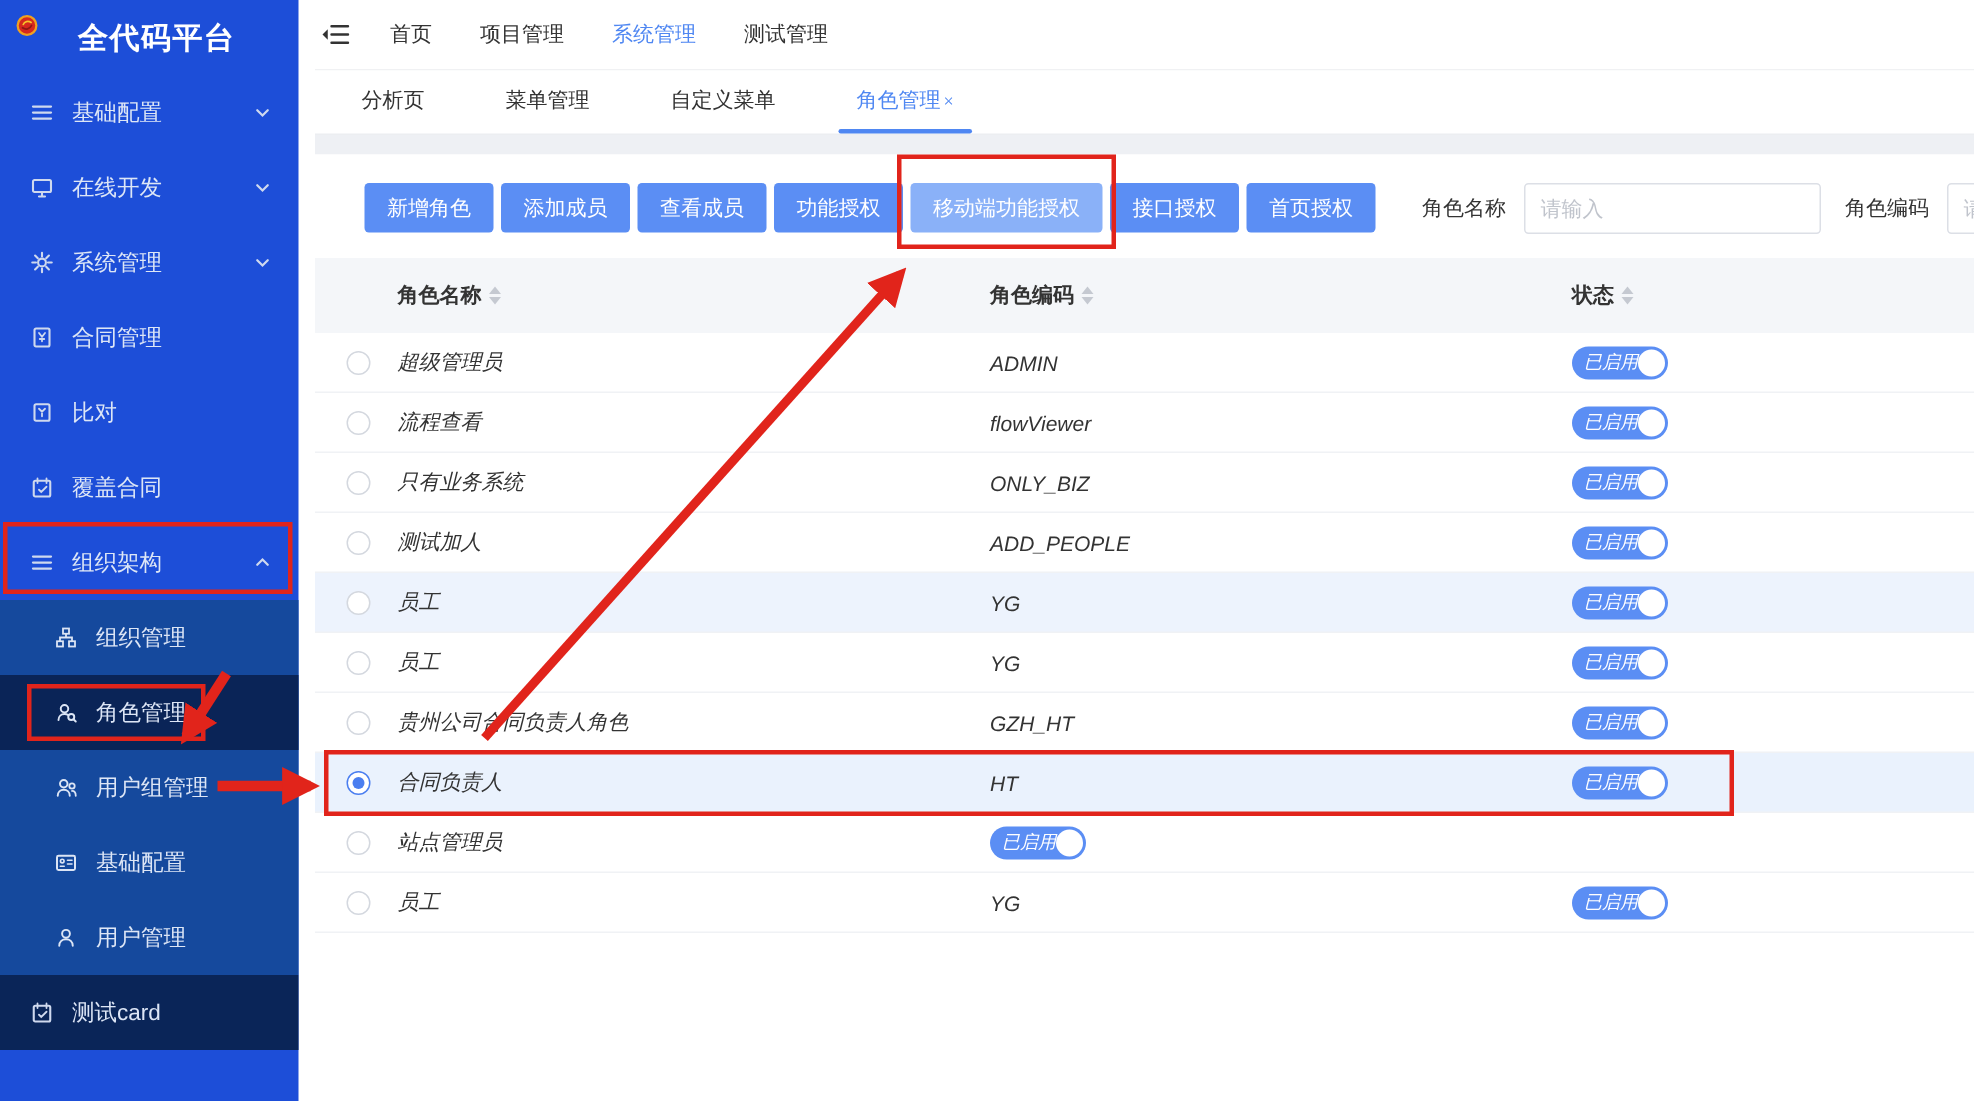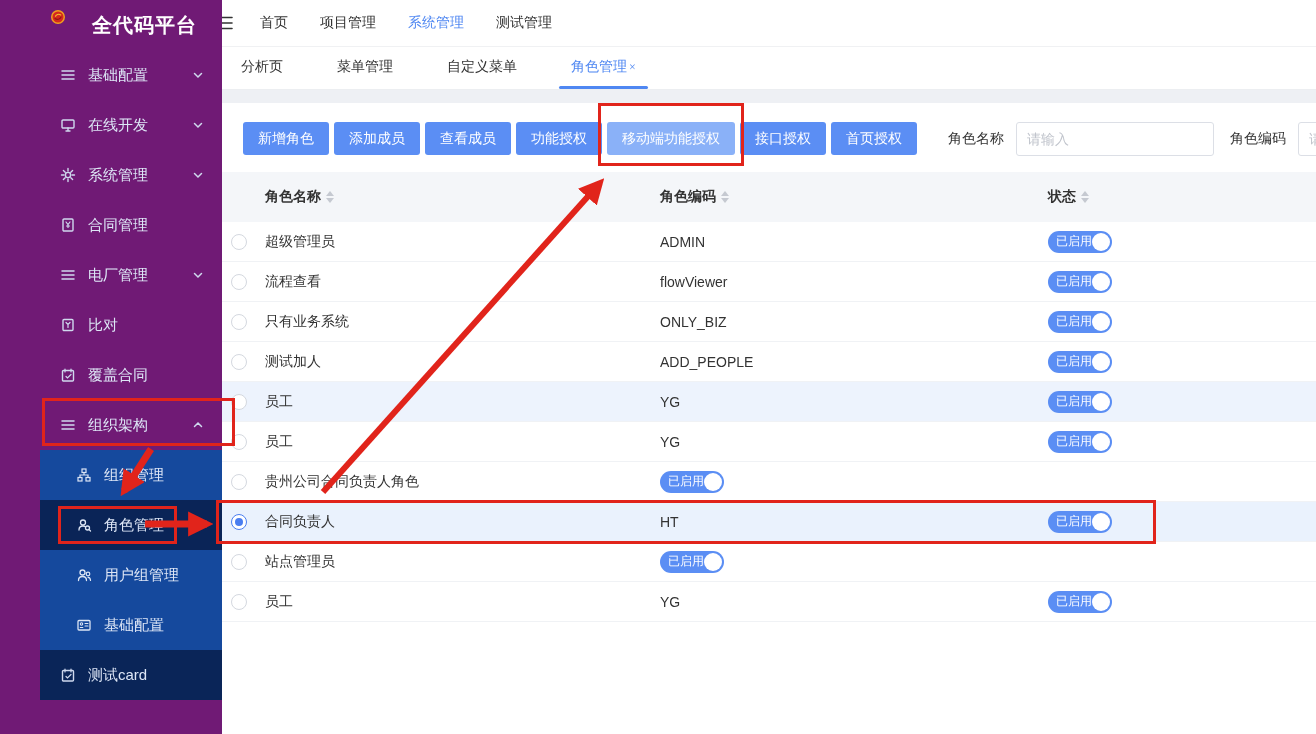--- a/index.html
+++ b/index.html
@@ -3,21 +3,21 @@
 <meta charset="utf-8">
 <style>
   * { margin:0; padding:0; box-sizing:border-box; }
   html,body { background:#e9e9e9; }
   .screen {
     width:1316px; height:734px; position:relative; overflow:hidden;
     background:#fff; font-family:"Liberation Sans", sans-serif;
     font-size:14px; color:#333;
   }
   
-  .sidebar { position:absolute; left:0; top:0; width:222px; height:734px; background:#701a75; z-index:5;padding-left:40px; }
+  .sidebar { position:absolute; left:0; top:0; width:199px; height:734px; background:#1d4ed8; z-index:5; }
   .logo-row { height:50px; display:flex; align-items:center; padding-left:10px; }
   .logo-title { color:#fff; font-size:20px; font-weight:bold; margin-left:10px; letter-spacing:1px; }
   .menu-item { height:50px; display:flex; align-items:center; padding-left:20px; color:#dde6f6; font-size:15px; cursor:pointer; position:relative; }
   .menu-item .mi-label { margin-left:12px; }
   .menu-item .chev { margin-left:auto; margin-right:16px; display:flex; }
   .submenu { background:#15499d; }
   .submenu .menu-item { padding-left:36px; }
   .submenu .menu-item.sel { background:#0a2457; }
   .bottom-item { background:#0a2558; }
   .icn { width:16px; height:16px; display:inline-flex; flex:none; }
@@ -53,21 +53,21 @@
   
   .table { position:relative; }
   .thead { height:50px; background:#f4f6f9; display:flex; align-items:center; font-weight:bold; }
   .col-radio { width:55px; flex:none; display:flex; align-items:center; }
   .col-name { width:395px; flex:none; display:flex; align-items:center; }
   .col-code { width:388px; flex:none; display:flex; align-items:center; }
   .col-status { flex:1; display:flex; align-items:center; }
   .sorter { display:inline-flex; flex-direction:column; margin-left:5px; gap:2px; cursor:pointer; }
   .sorter .tri-up { width:0; height:0; border-left:4px solid transparent; border-right:4px solid transparent; border-bottom:5px solid #c5c9d1; }
   .sorter .tri-dn { width:0; height:0; border-left:4px solid transparent; border-right:4px solid transparent; border-top:5px solid #c5c9d1; }
-  .row { height:40px; display:flex; align-items:center; border-bottom:1px solid #f0f2f5; position:relative; cursor:pointer; }
+  .row { height:40px; display:flex; align-items:center; border-bottom:1px solid #f0f2f5; position:relative; cursor:pointer;font-style:italic; }
   .row.striped { background:#edf3fd; }
   .row.selected { background:#eaf2fd; }
   .radio { width:16px; height:16px; border-radius:50%; border:1px solid #d4d8df; background:#fff; margin-left:21px; position:relative; flex:none; cursor:pointer; }
   .radio.checked { border-color:#4a7ef0; }
   .radio.checked::after { content:""; position:absolute; left:3px; top:3px; width:8px; height:8px; border-radius:50%; background:#4a7ef0; }
   .toggle { position:relative; width:64px; height:22px; border-radius:11px; background:#5b8ef4; display:flex; align-items:center; cursor:pointer; flex:none; }
   .toggle .tg-label { color:#fff; font-size:12px; margin-left:8px; }
   .toggle::after { content:""; position:absolute; right:2px; top:2px; width:18px; height:18px; border-radius:50%; background:#fff; }
   .row-anno-box { position:absolute; left:6px; top:-2px; width:940px; height:44px; border:3px solid #e1241b; pointer-events:none; z-index:40; }
   
@@ -139,33 +139,20 @@
           <svg viewBox="0 0 16 16">
             <rect x="3" y="2" width="10" height="12" rx="1" stroke="#cfd9ee" stroke-width="1.4" fill="none"></rect>
             <path d="M6 5l2 2.5L10 5M8 7.5v3M6.5 9h3" stroke="#cfd9ee" stroke-width="1.2" fill="none" stroke-linecap="round"></path>
           </svg>
         </span>
       <span class="mi-label">合同管理</span>
     </div>
     <div class="menu-item">
       <span class="icn">
           <svg viewBox="0 0 16 16">
-            <path d="M2 4h12M2 8h12M2 12h12" stroke="#cfd9ee" stroke-width="1.5" stroke-linecap="round" fill="none"></path>
-          </svg>
-        </span>
-      <span class="mi-label">电厂管理</span>
-      <span class="chev icn">
-          <svg viewBox="0 0 16 16">
-            <path d="M4.5 6.5L8 10l3.5-3.5" stroke="#cfd9ee" stroke-width="1.5" fill="none" stroke-linecap="round"></path>
-          </svg>
-        </span>
-    </div>
-    <div class="menu-item">
-      <span class="icn">
-          <svg viewBox="0 0 16 16">
             <rect x="3" y="2.5" width="10" height="11" rx="1" stroke="#cfd9ee" stroke-width="1.4" fill="none"></rect>
             <path d="M6 5.5l2 2 2-2M8 7.5v3" stroke="#cfd9ee" stroke-width="1.2" fill="none" stroke-linecap="round"></path>
           </svg>
         </span>
       <span class="mi-label">比对</span>
     </div>
     <div class="menu-item">
       <span class="icn">
           <svg viewBox="0 0 16 16">
             <rect x="2.5" y="3.5" width="11" height="10.5" rx="1" stroke="#cfd9ee" stroke-width="1.4" fill="none"></rect>
@@ -226,20 +213,29 @@
       </div>
       <div class="menu-item">
         <span class="icn">
             <svg viewBox="0 0 16 16">
               <rect x="2" y="3.5" width="12" height="9.5" rx="1" stroke="#dce5f5" stroke-width="1.3" fill="none"></rect>
               <circle cx="5.5" cy="7" r="1.2" stroke="#dce5f5" stroke-width="1.1" fill="none"></circle>
               <path d="M4.2 10.5h2.6M9 6.5h3M9 9h3" stroke="#dce5f5" stroke-width="1.1" stroke-linecap="round"></path>
             </svg>
           </span>
         <span class="mi-label">基础配置</span>
+      </div>
+      <div class="menu-item">
+        <span class="icn">
+            <svg viewBox="0 0 16 16">
+              <circle cx="8" cy="5.5" r="2.6" stroke="#dce5f5" stroke-width="1.3" fill="none"></circle>
+              <path d="M3.5 13.5c0-2.8 2-4.4 4.5-4.4s4.5 1.6 4.5 4.4" stroke="#dce5f5" stroke-width="1.3" fill="none" stroke-linecap="round"></path>
+            </svg>
+          </span>
+        <span class="mi-label">用户管理</span>
       </div>
     </div>
 
     <div class="menu-item bottom-item">
       <span class="icn">
           <svg viewBox="0 0 16 16">
             <rect x="2.5" y="3.5" width="11" height="10.5" rx="1" stroke="#cfd9ee" stroke-width="1.4" fill="none"></rect>
             <path d="M5 2v3M11 2v3M6 9.5l1.5 1.5L11 7.5" stroke="#cfd9ee" stroke-width="1.2" fill="none" stroke-linecap="round"></path>
           </svg>
         </span>
@@ -420,20 +416,23 @@
                 <span class="tg-label">已启用</span>
               </span>
             </div>
         </div>
         <div class="row">
           <div class="col-radio">
               <span class="radio"></span>
             </div>
           <div class="col-name">
               <span>贵州公司合同负责人角色</span>
+            </div>
+          <div class="col-code">
+              <span>GZH_HT</span>
             </div>
           <div class="col-status">
               <span class="toggle">
                 <span class="tg-label">已启用</span>
               </span>
             </div>
         </div>
         <div class="row selected">
           <div class="col-radio">
               <span class="radio checked"></span>

